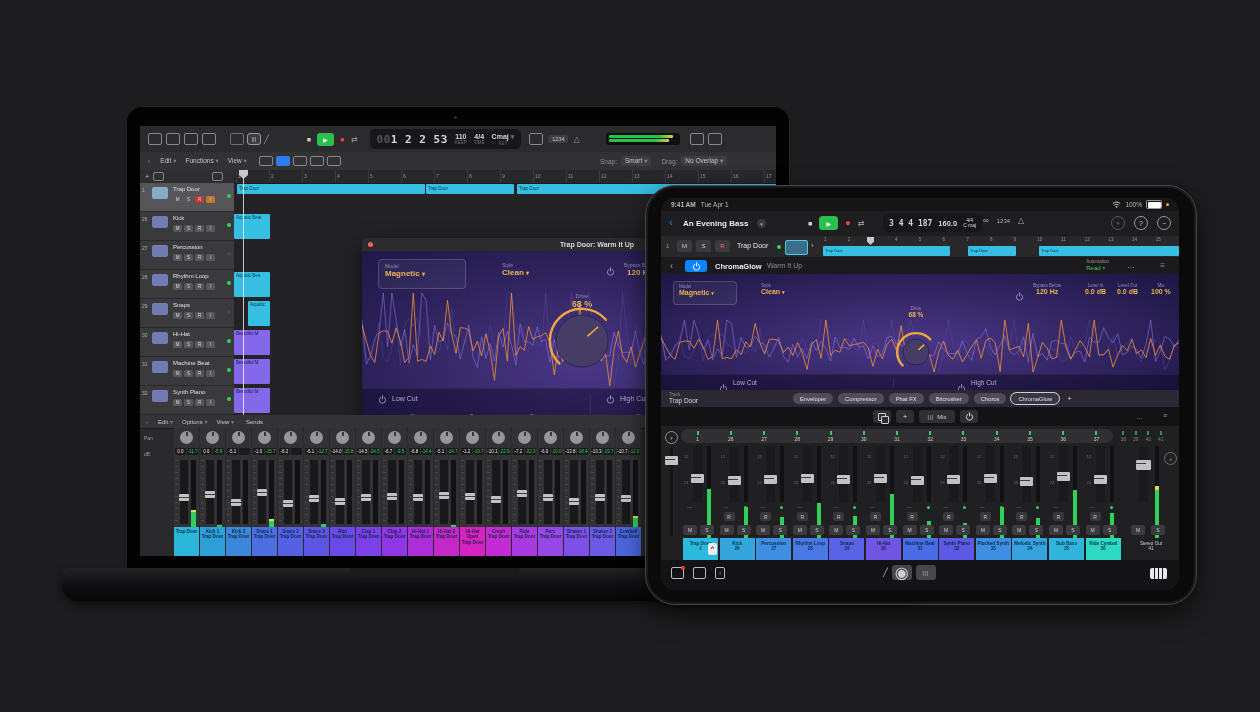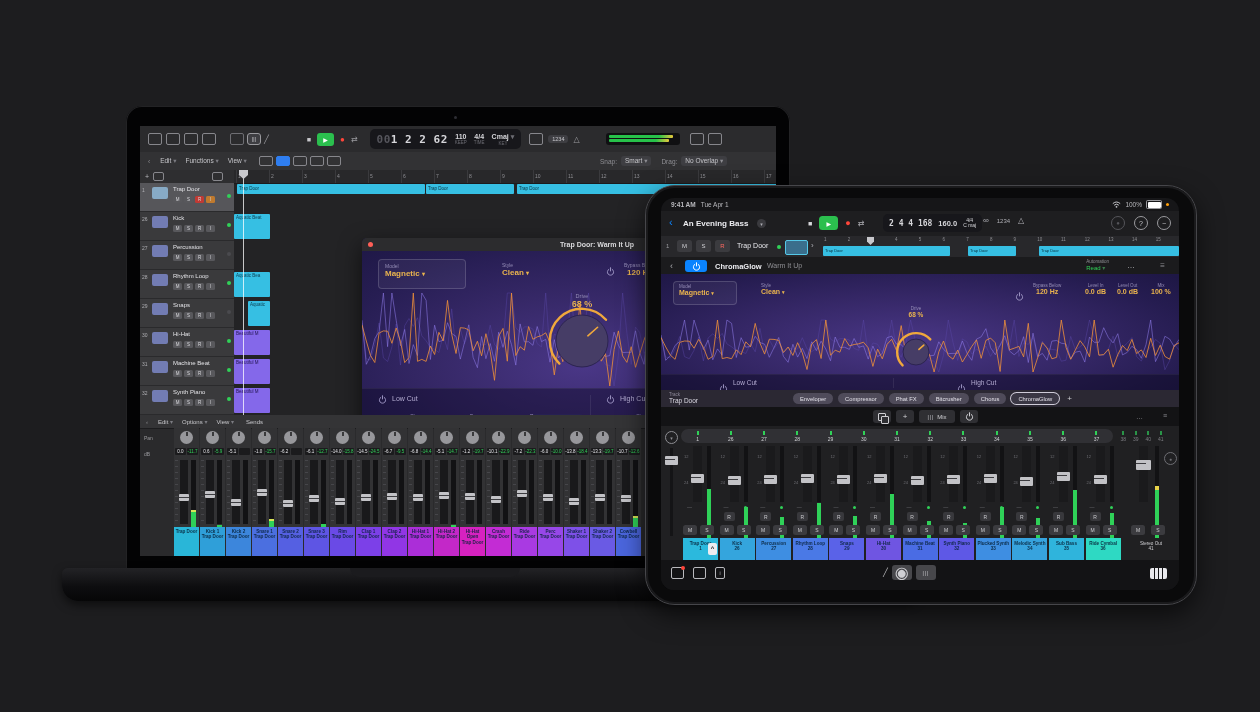--- a/index.html
+++ b/index.html
@@ -122,21 +122,21 @@
 
         <div class="f" style="gap:6px;margin-left:38px;">
           <span style="color:#c8c8cc;font-size:7px">■</span>
           <span class="ctr" style="width:17px;height:13px;background:#2bbf4e;border-radius:3px;color:#fff;font-size:6px">▶</span>
           <span style="color:#ff453a;font-size:8px">●</span>
           <span style="color:#9a9a9e;font-size:8px">⇄</span>
         </div>
 
         <div class="lcd f" style="margin-left:12px;height:20px;padding:0 7px;gap:7px">
           <div>
-            <div class="big"><span class="dim">00</span><span>1 2 2 62</span></div>
+            <div class="big"><span class="dim">00</span><span>1 2 2 53</span></div>
           </div>
           <div style="text-align:center">
             <div style="font-size:7px;font-weight:bold">110</div>
             <div class="sub">KEEP</div>
           </div>
           <div style="text-align:center">
             <div style="font-size:7px;font-weight:bold">4/4</div>
             <div class="sub">TIME</div>
           </div>
           <div style="text-align:center">
@@ -773,21 +773,21 @@
         <span class="ab" style="left:8px;top:5px;color:#0a84ff;font-size:11px">‹</span>
         <span class="ab" style="left:22px;top:8px;color:#ececf0;font-size:8px;font-weight:bold">An Evening Bass</span>
         <span class="ab ctr" style="left:96px;top:8px;width:9px;height:9px;border-radius:50%;background:#3a3a3e;color:#aeaeb4;font-size:5px">▾</span>
         <div class="f" style="position:absolute;left:147px;top:5px;gap:7px">
           <span style="color:#d8d8dc;font-size:7px">■</span>
           <span class="ctr" style="width:19px;height:14px;background:#2bbf4e;border-radius:3.5px;color:#fff;font-size:6px">▶</span>
           <span style="color:#ff453a;font-size:9px">●</span>
           <span style="color:#aeaeb4;font-size:8px">⇄</span>
         </div>
         <div class="lcd f ab" style="left:222px;top:3px;height:18px;padding:0 6px;gap:6px">
-          <span style="font-family:'DejaVu Sans Mono',monospace;font-weight:bold;font-size:8px">2 4 4 168</span>
+          <span style="font-family:'DejaVu Sans Mono',monospace;font-weight:bold;font-size:8px">3 4 4 187</span>
           <span style="font-size:7.5px;font-weight:bold">160.0</span>
           <div style="text-align:center;line-height:5.5px">
             <div style="font-size:5px">4/4</div>
             <div style="font-size:5px">C maj</div>
           </div>
         </div>
         <div class="f" style="position:absolute;left:322px;top:5px;gap:8px;color:#aeaeb4">
           <span style="font-size:8px">∞</span>
           <span style="font-size:6px">1234</span>
           <span style="font-size:8px">△</span>

